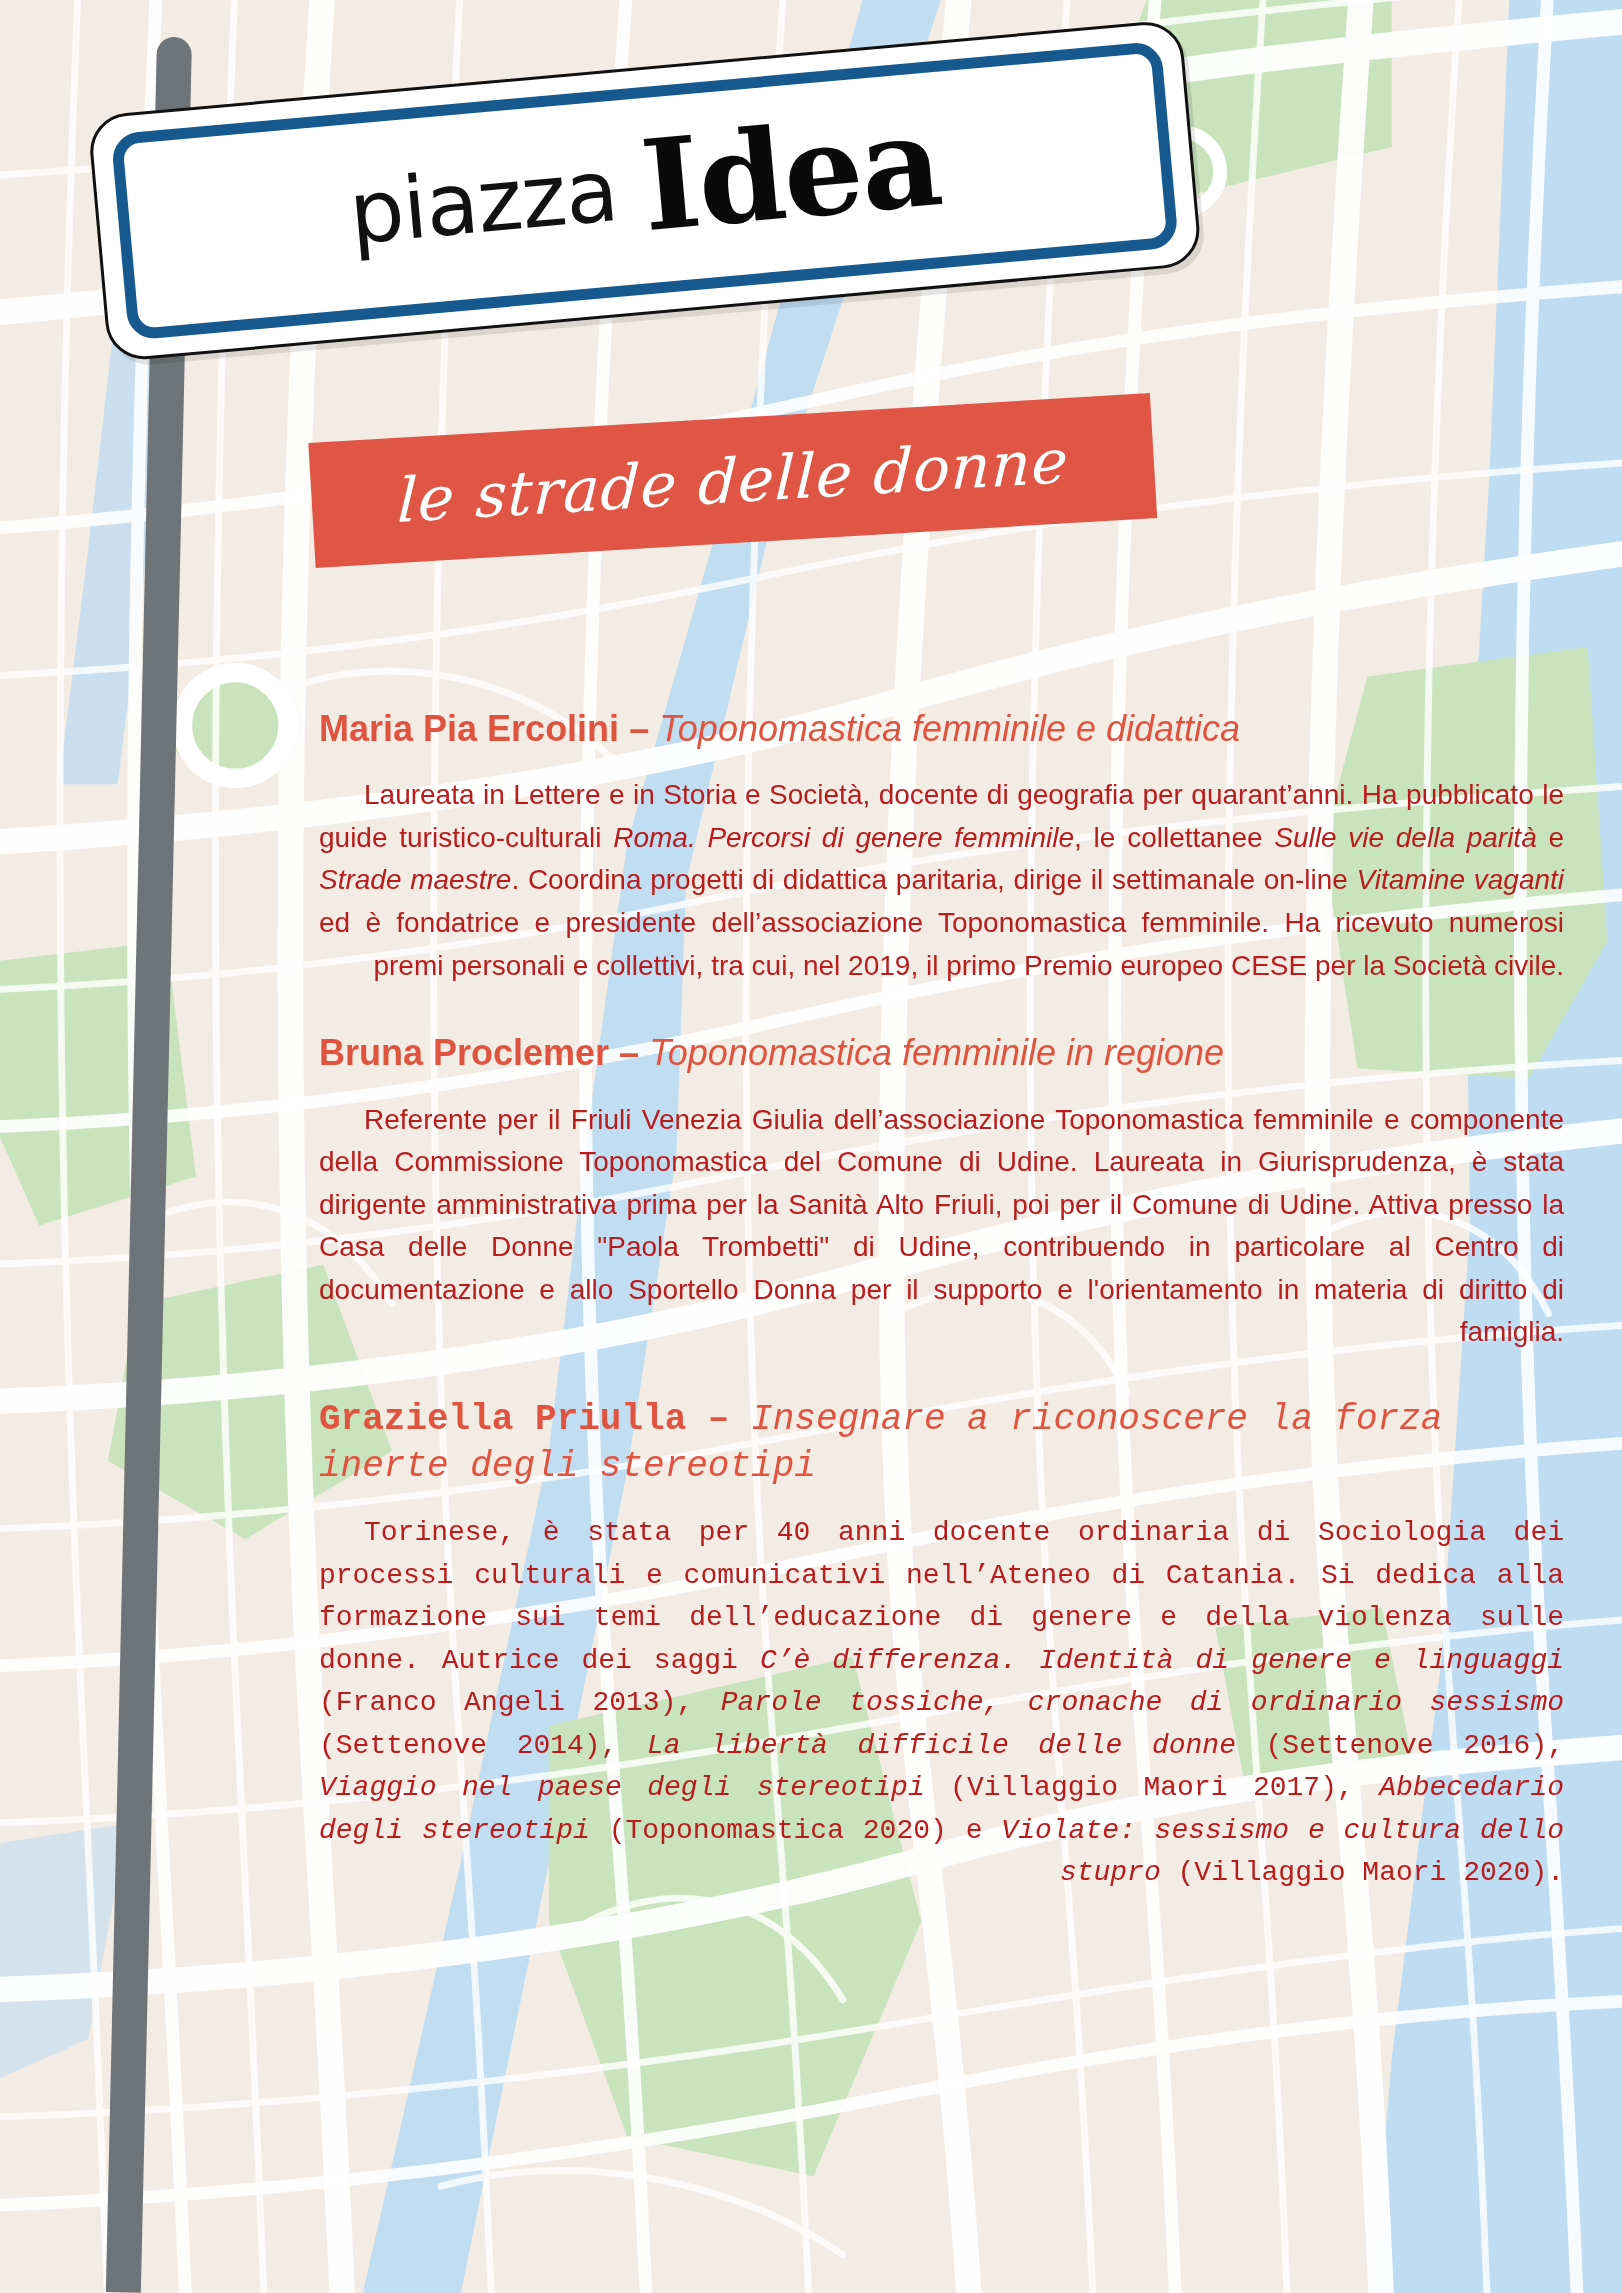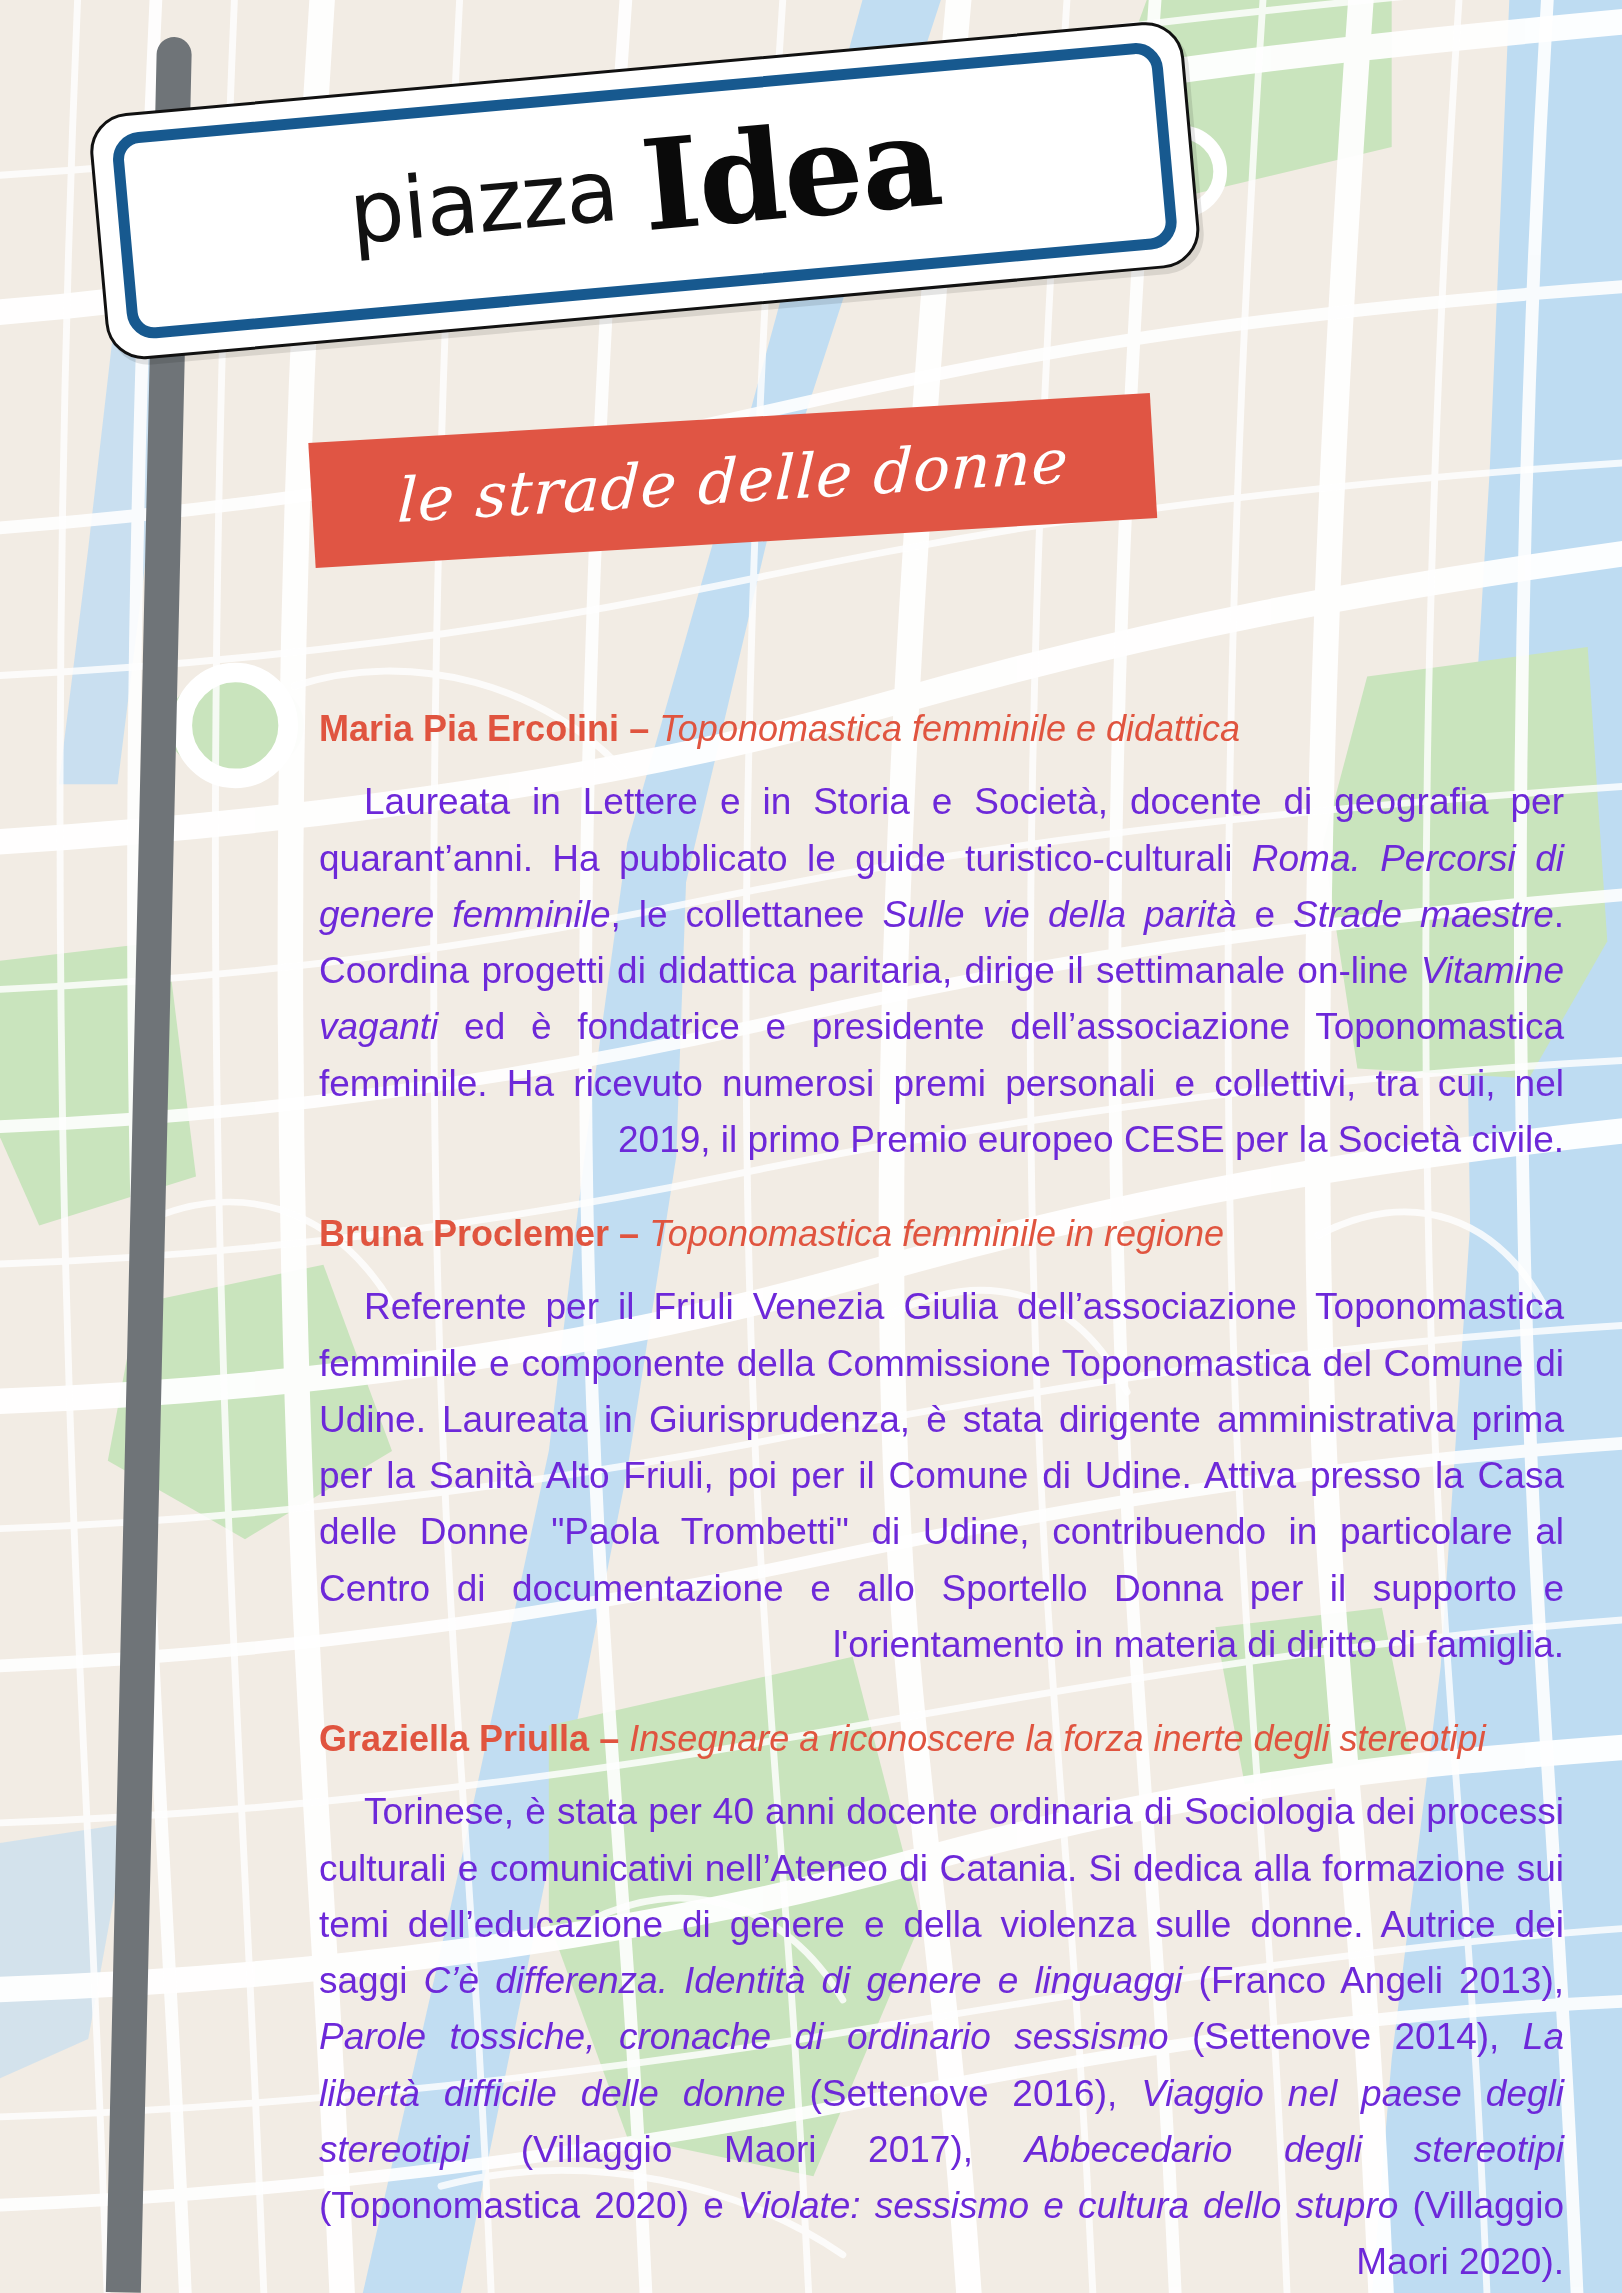--- a/index.html
+++ b/index.html
@@ -119,41 +119,41 @@
   
   .content {
     position: absolute;
     left: 319px;
     top: 706px;
     width: 1245px;
     z-index: 6;
   }
 
   .speaker-block { margin-bottom: 43px; }
-  .speaker-block:last-child { margin-bottom: 4px; }
+  .speaker-block:last-child { margin-bottom: 4px; font-family: Liberation Mono, monospace; }
 
   .speaker-heading {
     font-size: 36px;
     line-height: 1.30;
     color: #e0543f;
     margin-bottom: 21.6px;
   }
   .speaker-name {
     font-weight: 700;
     font-style: normal;
   }
   .speaker-dash { font-weight: 700; }
   .speaker-title { font-style: italic; font-weight: 400; }
 
   .speaker-bio {
     text-align: justify;
     text-align-last: right;
-    font-size: 37px;
+    font-size: 28px;
     line-height: 1.52;
-    color: #6d28d9;
+    color: #b91c1c;
     text-indent: 45px;
   }
   .speaker-bio i { font-style: italic; }
 </style>
 </head>
 <body>
 
 <div id="poster">
 
   <div class="map-layer">

